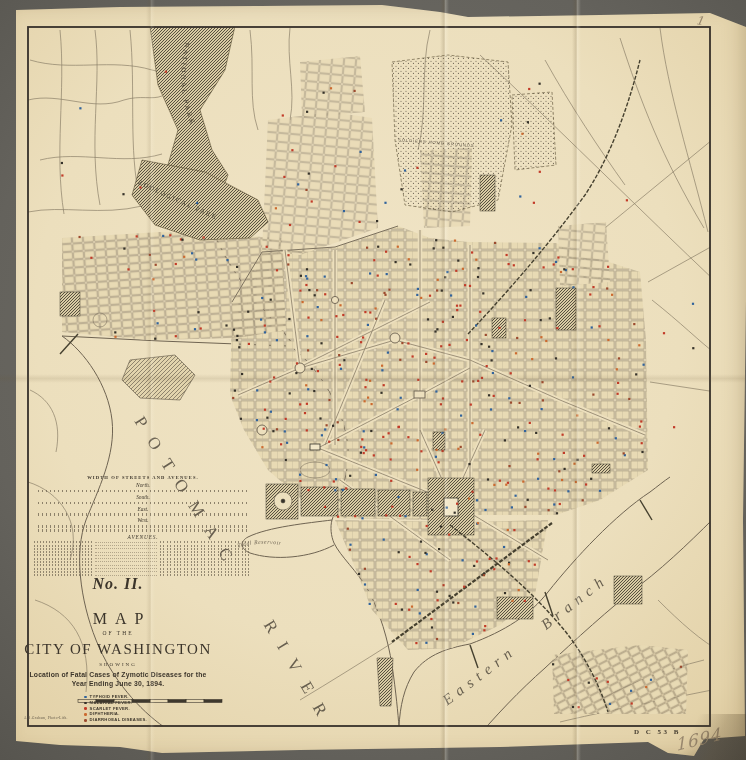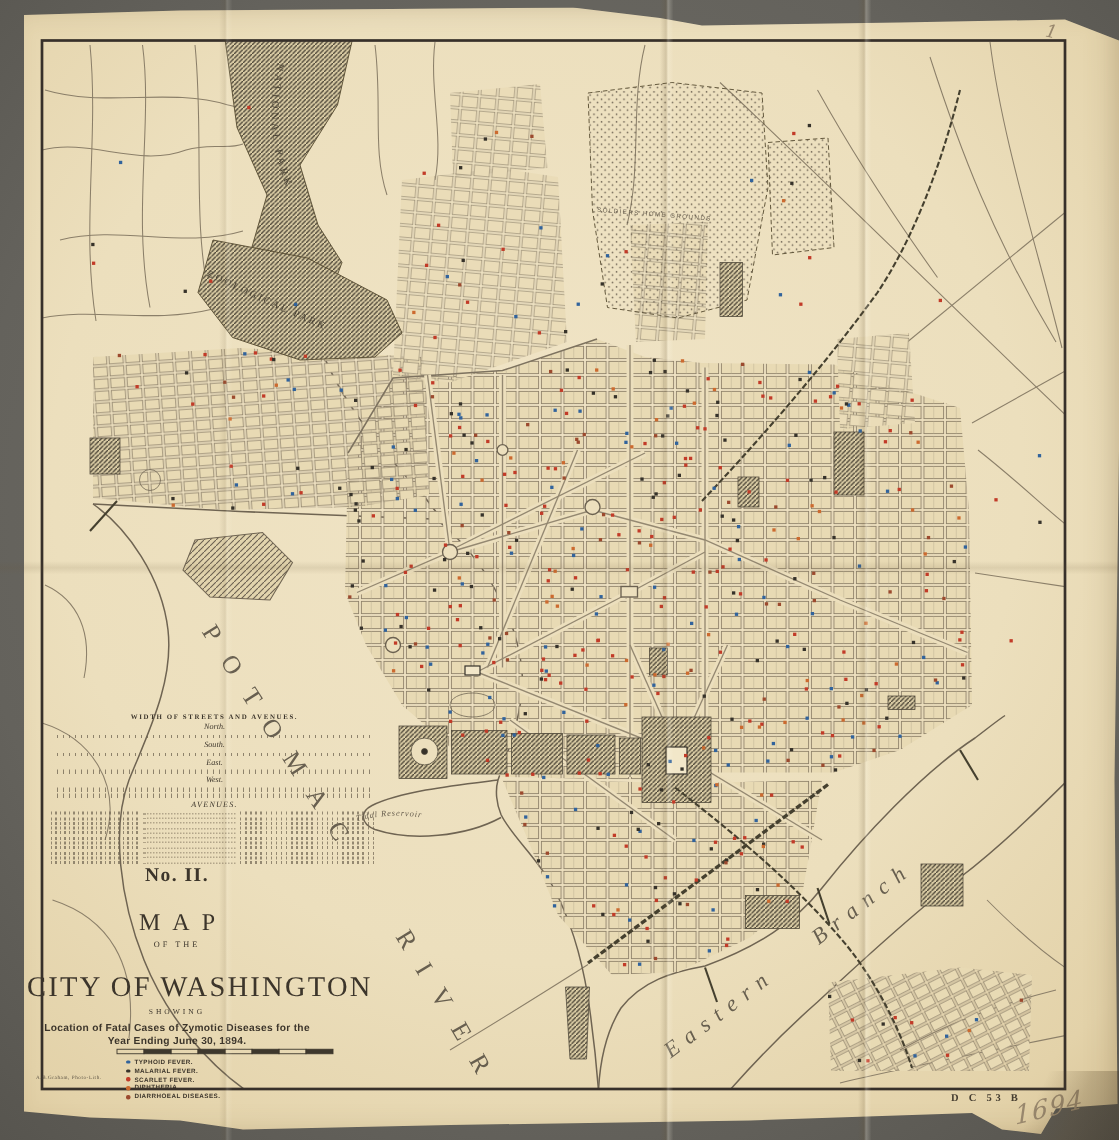--- a/index.html
+++ b/index.html
@@ -10,24 +10,24 @@
          background:
            radial-gradient(circle at 48% 42%, #f0e4c6 0%, #ecdfbd 55%, #e3d2a9 88%, #d8c498 100%);
          clip-path:polygon(16px 10px,120px 7px,260px 6px,382px 5px,440px 12px,468px 17px,600px 15px,710px 13px,746px 27px,746px 300px,743px 520px,745px 736px,704px 739px,694px 756px,668px 753px,648px 742px,500px 747px,300px 750px,162px 753px,120px 747px,60px 745px,16px 741px);
          box-shadow:inset 0 0 22px rgba(110,88,50,.38);}
   .crease{position:absolute;pointer-events:none;}
   .crease.v{top:0;height:760px;width:9px;background:linear-gradient(90deg,rgba(255,255,255,0) 0%,rgba(104,86,54,.20) 45%,rgba(255,250,235,.25) 60%,rgba(255,255,255,0) 100%);}
   .crease.h{left:0;width:746px;height:9px;background:linear-gradient(180deg,rgba(255,255,255,0) 0%,rgba(104,86,54,.12) 50%,rgba(255,255,255,0) 100%);}
   svg.mapsvg{position:absolute;left:0;top:0;}
   
   .title-block{position:absolute;left:18px;top:576px;width:200px;text-align:center;line-height:1;}
-  .t-no{font-weight:bold;font-size:13px;letter-spacing:1px;}
+  .t-no{font-weight:bold;font-size:16px;letter-spacing:1px;font-style:italic;}
   .t-map{font-size:16px;letter-spacing:8px;margin-top:19px;padding-left:8px;}
   .t-ofthe{font-size:5.5px;letter-spacing:2px;margin-top:4px;}
-  .t-city{font-size:19px;letter-spacing:1.5px;margin-top:15px;white-space:nowrap;}
+  .t-city{font-size:15px;letter-spacing:1.5px;margin-top:5px;white-space:nowrap;}
   .t-showing{font-size:5px;letter-spacing:2px;margin-top:5px;}
   .t-sub{font-family:"Liberation Sans","DejaVu Sans",sans-serif;font-weight:bold;font-size:6.8px;letter-spacing:.2px;margin-top:3px;white-space:nowrap;}
   .t-sub.first{margin-top:5px;}
   
   .legend{margin-top:7px;text-align:left;padding-left:66px;}
   .legend-item{display:flex;align-items:center;margin-bottom:1.6px;}
   .legend-dot{width:2.6px;height:2.6px;border-radius:50%;margin-right:3px;flex:0 0 auto;}
   .legend-lbl{font-family:"Liberation Sans","DejaVu Sans",sans-serif;font-weight:bold;font-size:4.2px;letter-spacing:.3px;white-space:nowrap;}
   
   .street-table{position:absolute;left:32px;top:476px;width:222px;text-align:center;line-height:1;}

